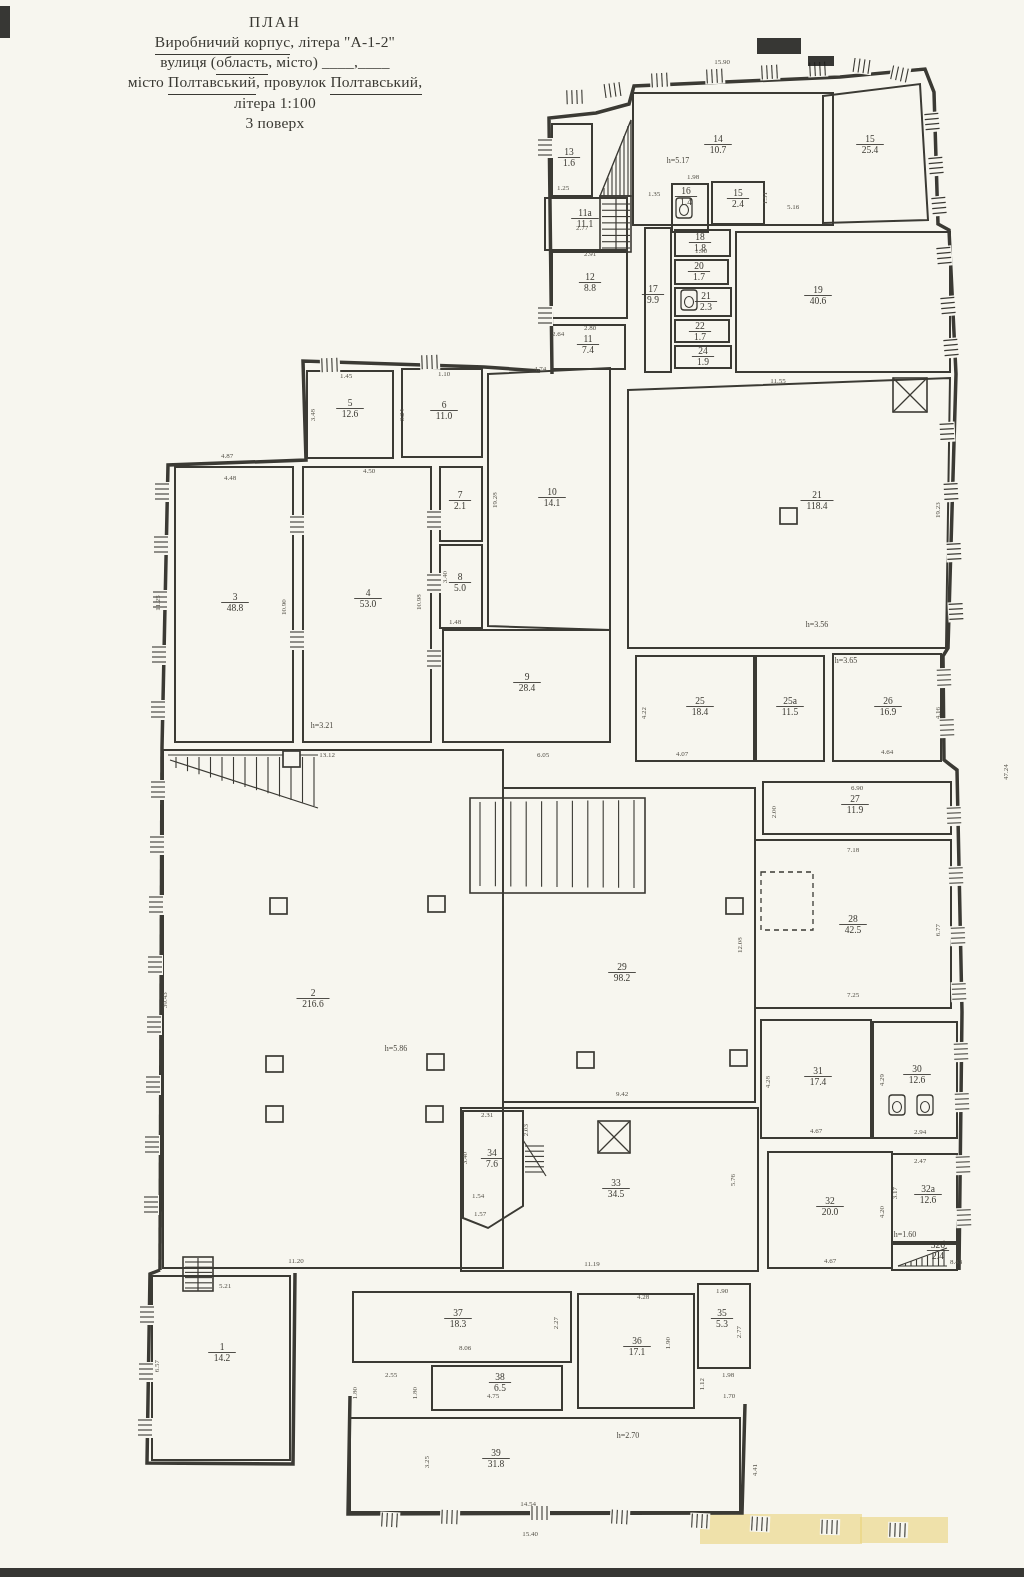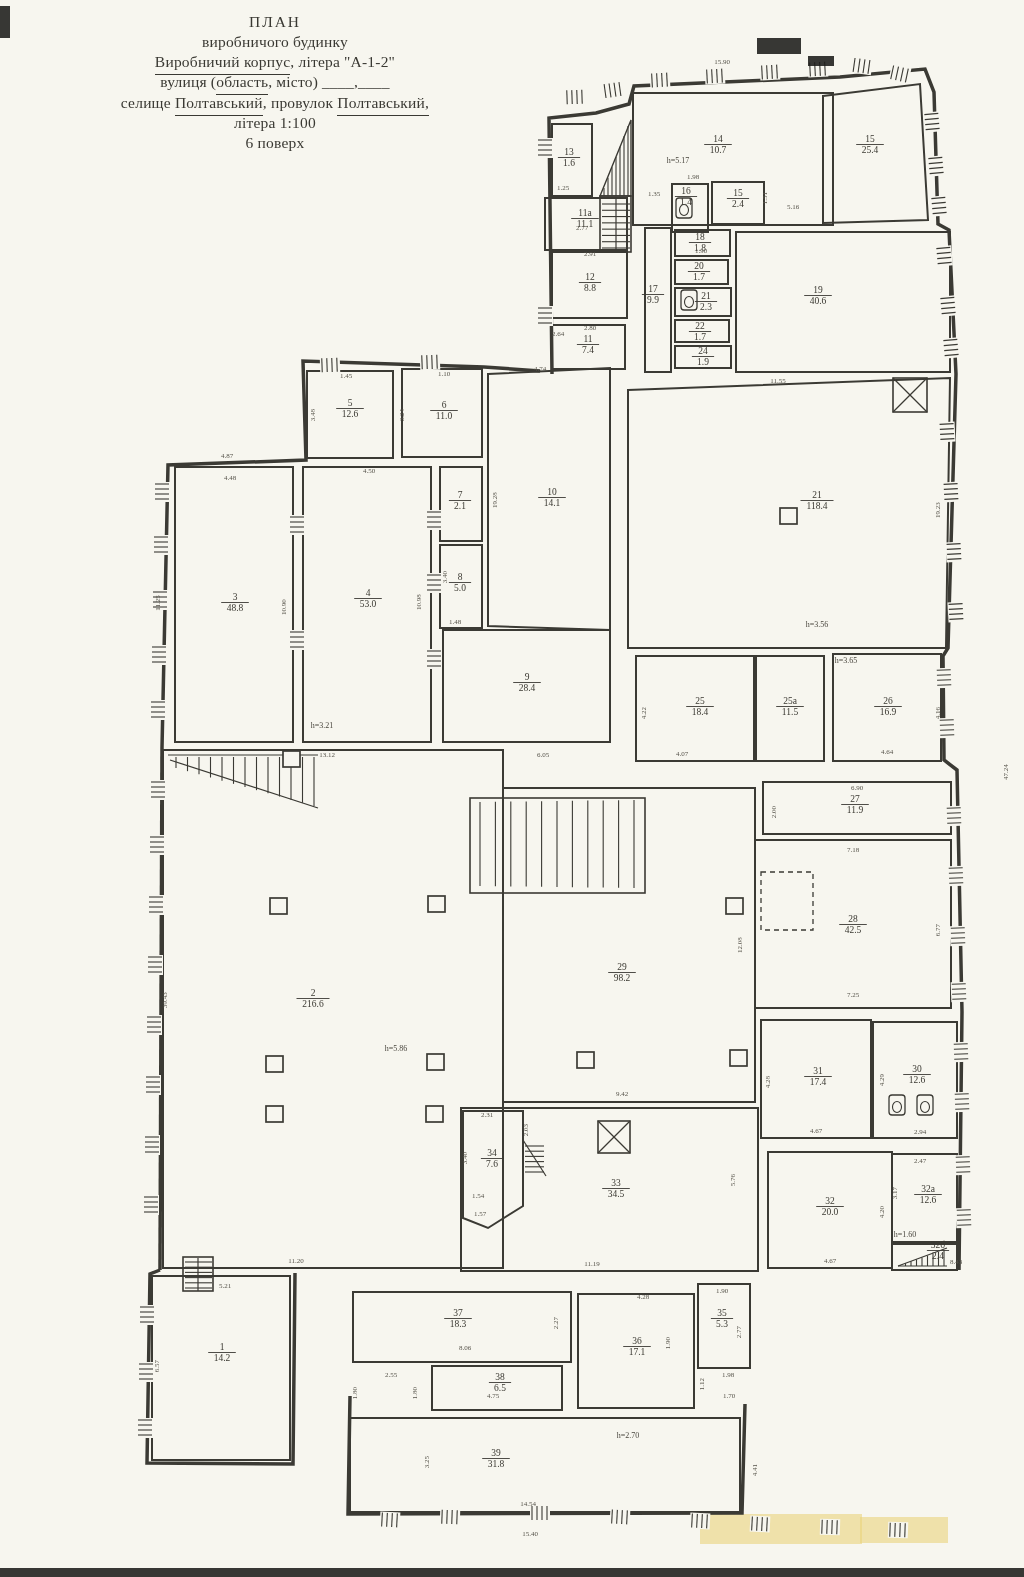--- a/index.html
+++ b/index.html
@@ -19,26 +19,25 @@
   svg text{font-family:"Liberation Serif", serif;}
   .rnum{font-size:9.5px;fill:#3a3831;}
   .dim{font-size:7px;fill:#57544b;}
   .ann{font-size:8px;fill:#4a473f;}
 </style>
 </head>
 <body>
 
 <div id="title-block">
     <div class="title-line"><span>ПЛАН</span></div>
-    <div class="title-line"><span>виробничого будинку</span></div>
     <div class="title-line"><span class="u">Виробничий корпус</span><span>, літера "А-1-2"</span></div>
     <div class="title-line"><span>вулиця (</span><span class="u">область</span><span>, місто) ____,____</span></div>
-    <div class="title-line"><span>селище </span><span class="u">Полтавський</span><span>, провулок </span><span class="u">Полтавський,</span></div>
+    <div class="title-line"><span>місто </span><span class="u">Полтавський</span><span>, провулок </span><span class="u">Полтавський,</span></div>
     <div class="title-line"><span>літера 1:100</span></div>
-    <div class="title-line"><span>6 поверх</span></div>
+    <div class="title-line"><span>3 поверх</span></div>
   </div>
 
 <svg id="plan-svg" width="1024" height="1577" viewBox="0 0 1024 1577">
     <rect x="700" y="1514" width="162" height="30" fill="#e9d37c" opacity="0.6"></rect>
     <rect x="860" y="1517" width="88" height="26" fill="#e9d37c" opacity="0.6"></rect>
     <polyline points="552,374 549,118 596,113 629,104 634,86 840,77 925,69 934,92 938,224 949,230 956,374" fill="none" stroke="#3b3a34" stroke-width="3.5" stroke-linejoin="miter"></polyline>
     <polyline points="956,374 948,648 943,656 944,760 957,770 962,1012 959,1270" fill="none" stroke="#3b3a34" stroke-width="3.5" stroke-linejoin="miter"></polyline>
     <polyline points="540,371 484,367 303,361 306,460 168,465 162,748" fill="none" stroke="#3b3a34" stroke-width="3.5" stroke-linejoin="miter"></polyline>
     <polyline points="162,748 160,1270" fill="none" stroke="#3b3a34" stroke-width="3.5" stroke-linejoin="miter"></polyline>
     <polyline points="160,1270 150,1274 147,1463 293,1464 295,1273" fill="none" stroke="#3b3a34" stroke-width="3.5" stroke-linejoin="miter"></polyline>

